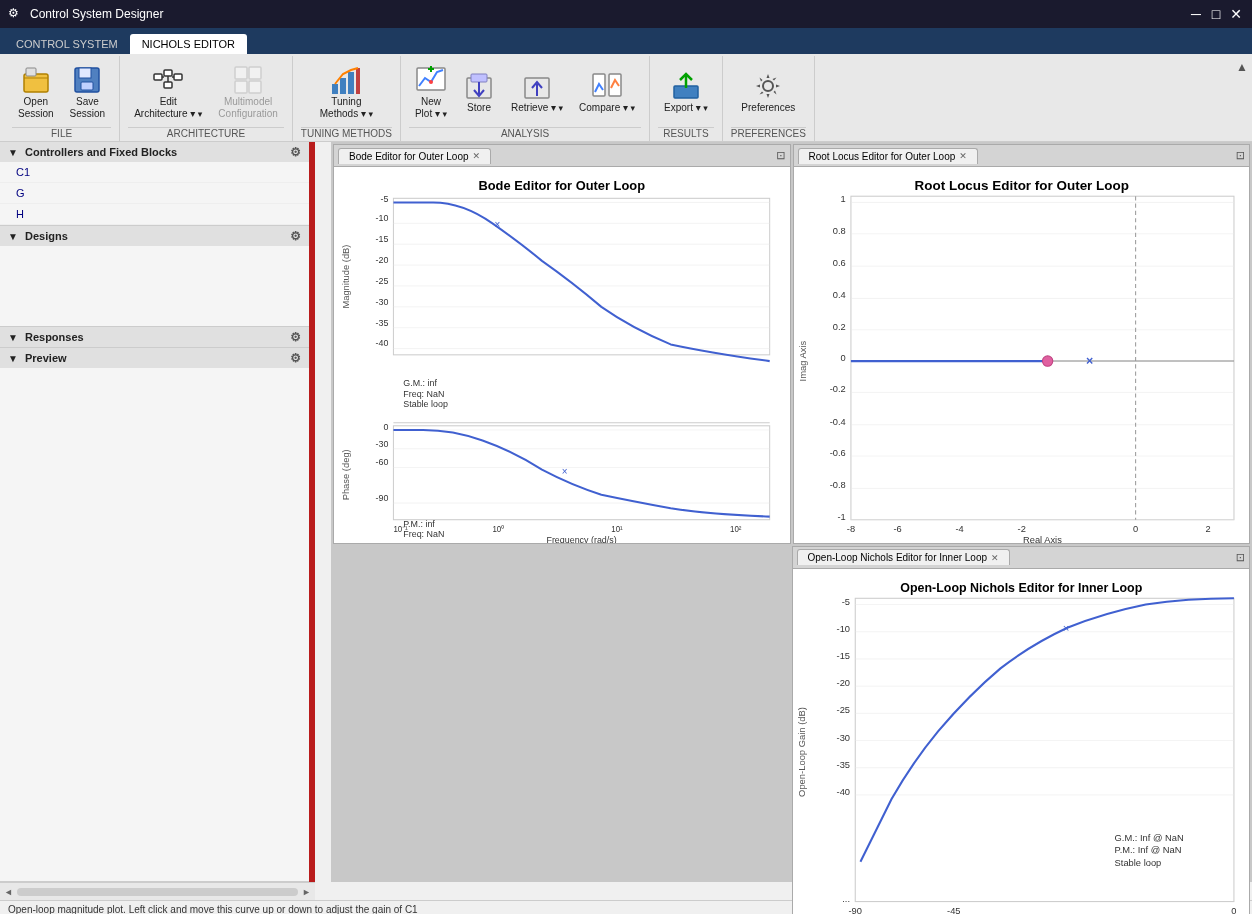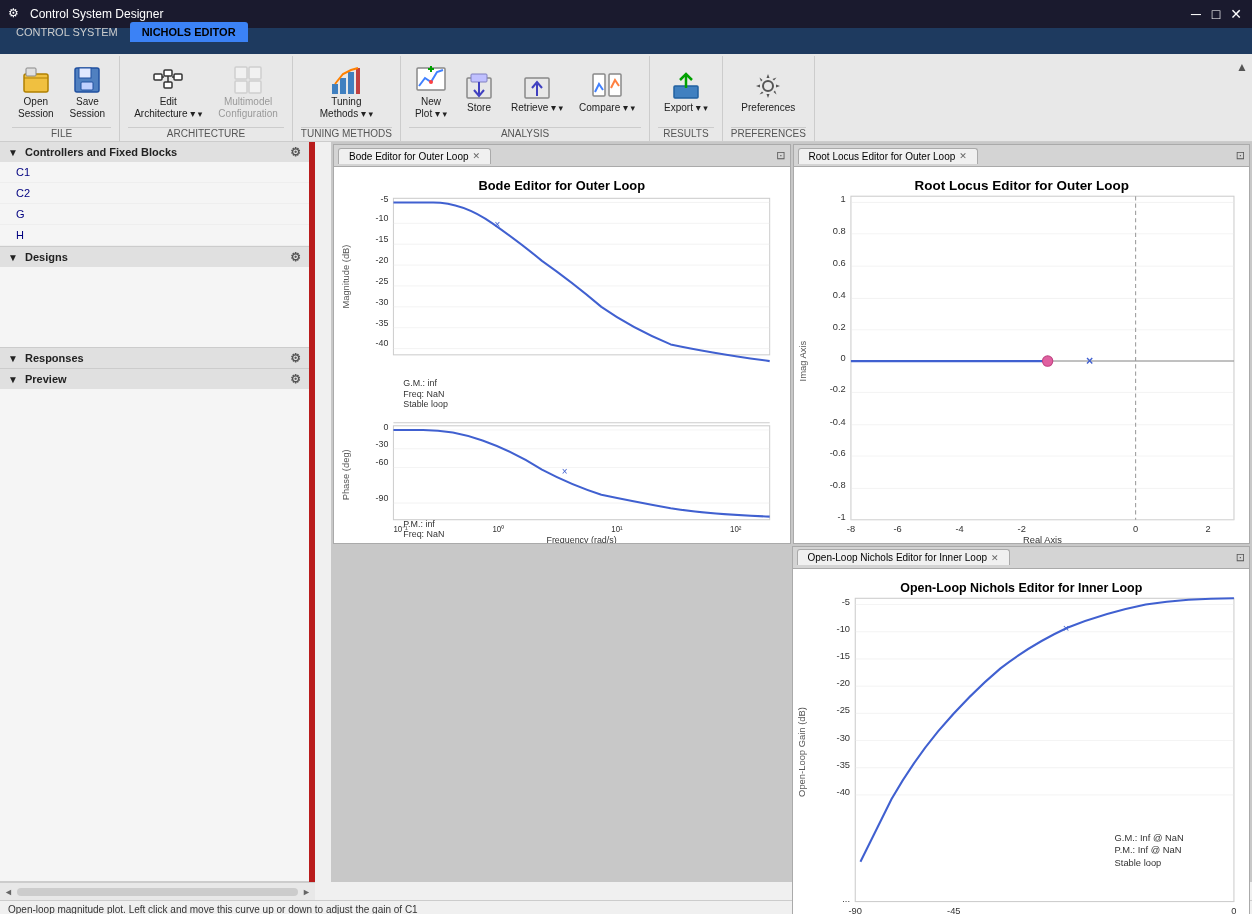--- a/index.html
+++ b/index.html
@@ -19,34 +19,34 @@
     .title-bar-title { flex: 1; }
     .title-bar-controls { display: flex; gap: 4px; }
     .title-bar-btn { width: 16px; height: 16px; color: white; font-size: 14px; cursor: pointer; display: flex; align-items: center; justify-content: center; }
 
     
     .ribbon-tabs {
       background: #1e3a5f;
       height: 26px;
       display: flex;
       align-items: flex-end;
-      padding: 12px 4px;
+      padding: 0 4px;
     }
     .ribbon-tab {
       padding: 4px 12px;
       font-size: 11px;
       color: #ccc;
       cursor: pointer;
       border-top-left-radius: 3px;
       border-top-right-radius: 3px;
     }
     .ribbon-tab.active {
-      background: #3b82f6;
+      background: #ffffff;
       color: #000;
-      font-weight: 700;
+      font-weight: 400;
     }
 
     
     .ribbon {
       background: #e8e8e8;
       border-bottom: 1px solid #ccc;
       display: flex;
       align-items: stretch;
       padding: 2px 4px 0;
       height: 88px;
@@ -405,21 +405,20 @@
     <div class="sidebar-section">
       <div class="sidebar-section-header">
         <div>
           <span class="chevron">▼</span>
           <span>Controllers and Fixed Blocks</span>
         </div>
         <span class="gear-icon">⚙</span>
       </div>
       <div class="sidebar-section-body">
         <div class="sidebar-item">C1</div>
-        <div class="sidebar-item">C2</div>
         <div class="sidebar-item">G</div>
         <div class="sidebar-item">H</div>
       </div>
     </div>
 
     <div class="sidebar-section">
       <div class="sidebar-section-header">
         <div>
           <span class="chevron">▼</span>
           <span>Designs</span>

